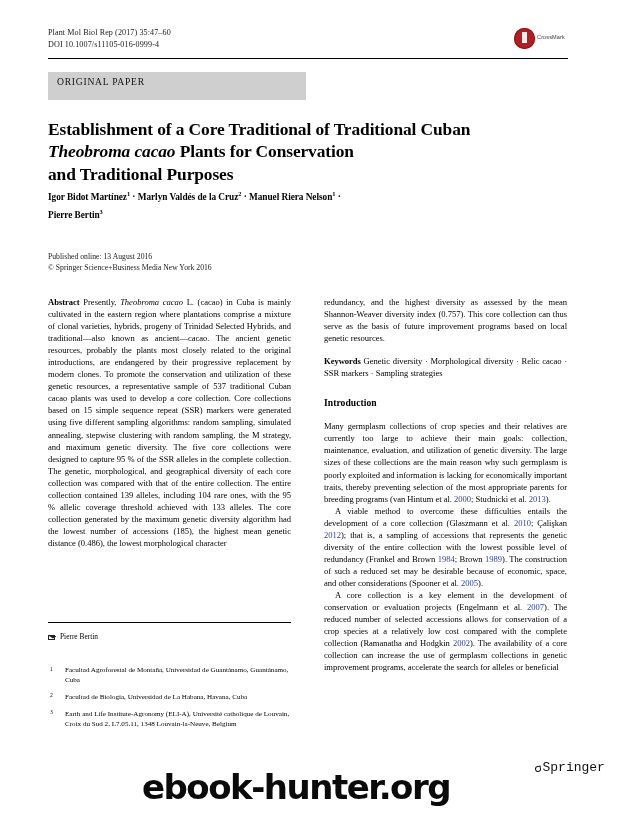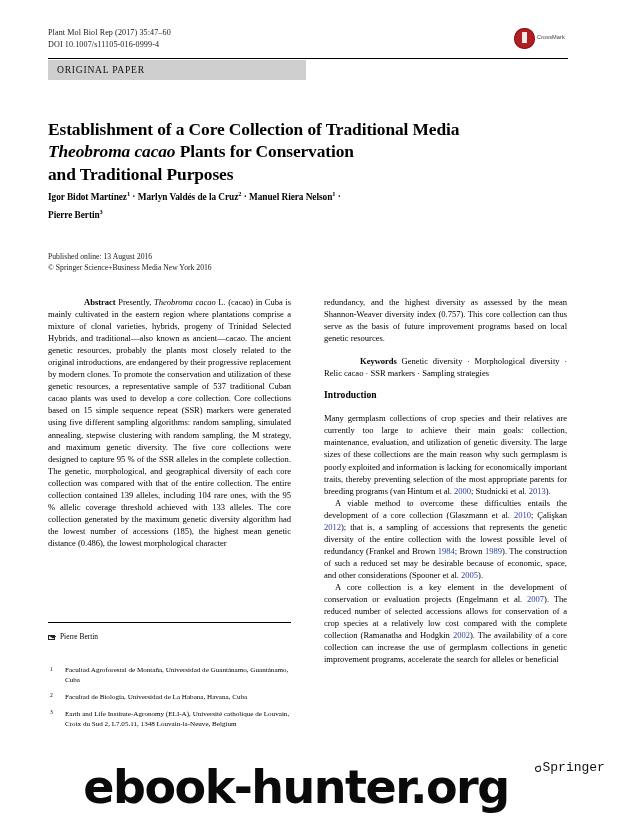--- a/index.html
+++ b/index.html
@@ -74,23 +74,23 @@
     position: absolute;
     left: 48px;
     top: 58px;
     width: 520px;
     height: 1.4px;
     background: #000000;
   }
   .paper-band {
     position: absolute;
     left: 48px;
-    top: 60px;
+    top: 72px;
     width: 258px;
-    height: 20px;
+    height: 28px;
     background: #cfcfcf;
   }
   .paper-band span {
     position: absolute;
     left: 9px;
     top: 4px;
     font-size: 9.6px;
     letter-spacing: 0.75px;
     color: #111111;
   }
@@ -140,21 +140,21 @@
     line-height: 12.05px;
     text-align: justify;
     letter-spacing: -0.02px;
   }
   .col-left  { left: 48px; }
   .col-right { left: 324px; }
 
   .col p { margin: 0; }
   .col p.indent { text-indent: 11px; }
   .col p.gap { margin-top: 11px; }
-  .runin { font-weight: bold; margin-left: 36px; }
+  .runin { font-weight: bold; }
   .col i { font-style: italic; }
   .cite { color: #2b3fa0; }
 
   .section-head {
     font-size: 9.6px;
     font-weight: bold;
     line-height: 12px;
     margin: 0;
     letter-spacing: 0.05px;
   }
@@ -242,21 +242,21 @@
 
   
   .watermark {
     position: absolute;
     left: 0;
     top: 757px;
     width: 592px;
     text-align: center;
     font-family: "DejaVu Sans", "Liberation Sans", sans-serif;
     font-weight: bold;
-    font-size: 46px;
+    font-size: 34px;
     letter-spacing: -1.5px;
     color: #0a0a0a;
     line-height: 60px;
   }
 </style>
 </head>
 <body>
 
 <div class="page">
 
@@ -270,21 +270,21 @@
     <div class="crossmark-text">CrossMark</div>
   </div>
 
   <div class="top-rule"></div>
 
   <div class="paper-band">
     <span>ORIGINAL PAPER</span>
   </div>
 
   <h1 class="title">
-    <span>Establishment of a Core Collection of Traditional Media</span><br>
+    <span>Establishment of a Core Traditional of Traditional Cuban</span><br>
     <i>Theobroma cacao</i><span> Plants for Conservation</span><br>
     <span>and Traditional Purposes</span>
   </h1>
 
   <div class="authors">
     <span>Igor Bidot Martínez</span><sup>1</sup><span> · </span><span>Marlyn Valdés de la Cruz</span><sup>2</sup><span> · </span><span>Manuel Riera Nelson</span><sup>1</sup><span> · </span><br>
     <span>Pierre Bertin</span><sup>3</sup>
   </div>
 
   <div class="pubinfo">
@@ -315,21 +315,21 @@
       <span class="num">3</span>
       <span>Earth and Life Institute-Agronomy (ELI-A), Université catholique de Louvain, Croix du Sud 2, L7.05.11, 1348 Louvain-la-Neuve, Belgium</span>
     </div>
   </div>
 
   <div class="col col-right">
     <p>redundancy, and the highest diversity as assessed by the mean Shannon-Weaver diversity index (0.757). This core collection can thus serve as the basis of future improvement programs based on local genetic resources.</p>
 
     <p class="gap"><span class="runin">Keywords</span><span> Genetic diversity · Morphological diversity · Relic cacao · SSR markers · Sampling strategies</span></p>
 
-    <p class="gap" style="margin-top:10px"><span class="section-head">Introduction</span></p>
+    <p class="gap" style="margin-top:18px"><span class="section-head">Introduction</span></p>
 
     <p class="gap"><span>Many germplasm collections of crop species and their relatives are currently too large to achieve their main goals: collection, maintenance, evaluation, and utilization of genetic diversity. The large sizes of these collections are the main reason why such germplasm is poorly exploited and information is lacking for economically important traits, thereby preventing selection of the most appropriate parents for breeding programs (van Hintum et al. </span><span class="cite">2000</span><span>; Studnicki et al. </span><span class="cite">2013</span><span>).</span></p>
 
     <p class="indent"><span>A viable method to overcome these difficulties entails the development of a core collection (Glaszmann et al. </span><span class="cite">2010</span><span>; Çalişkan </span><span class="cite">2012</span><span>); that is, a sampling of accessions that represents the genetic diversity of the entire collection with the lowest possible level of redundancy (Frankel and Brown </span><span class="cite">1984</span><span>; Brown </span><span class="cite">1989</span><span>). The construction of such a reduced set may be desirable because of economic, space, and other considerations (Spooner et al. </span><span class="cite">2005</span><span>).</span></p>
 
     <p class="indent"><span>A core collection is a key element in the development of conservation or evaluation projects (Engelmann et al. </span><span class="cite">2007</span><span>). The reduced number of selected accessions allows for conservation of a crop species at a relatively low cost compared with the complete collection (Ramanatha and Hodgkin </span><span class="cite">2002</span><span>). The availability of a core collection can increase the use of germplasm collections in genetic improvement programs, accelerate the search for alleles or beneficial</span></p>
   </div>
 
   <div class="springer">
     <span class="springer-leaf"></span><span>Springer</span>

